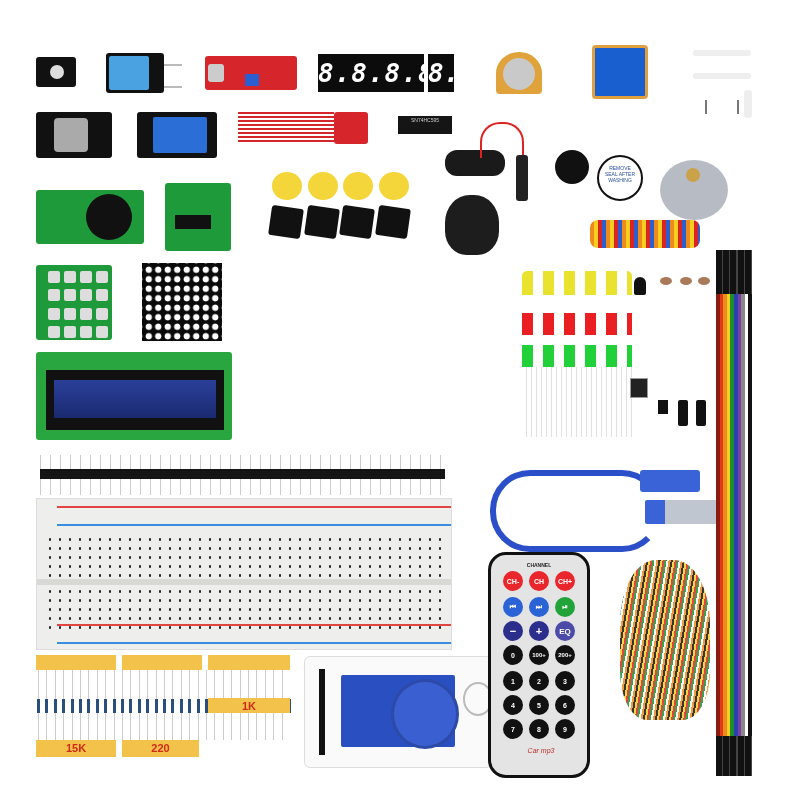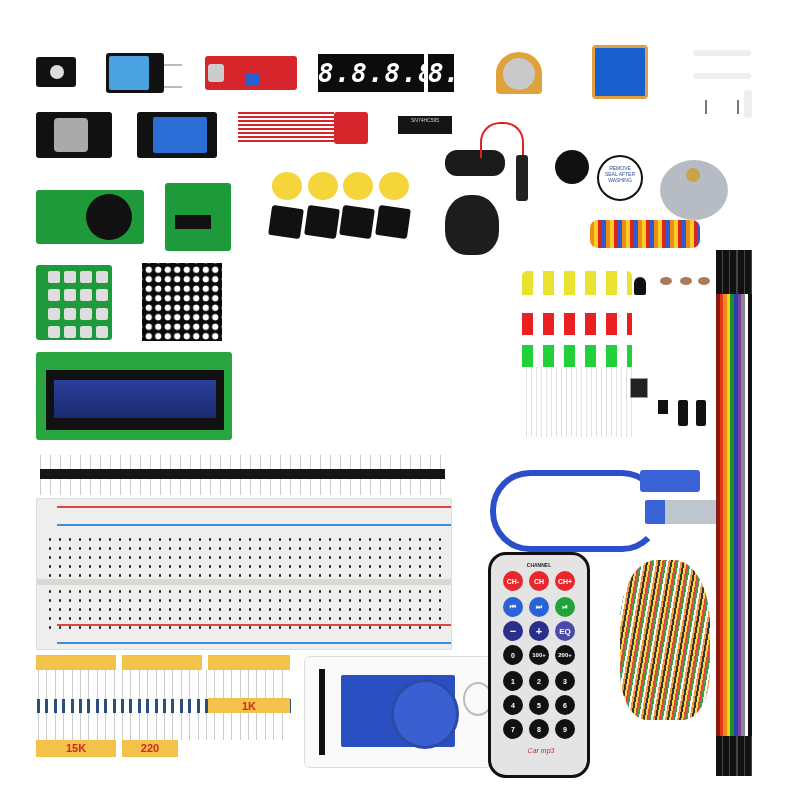--- a/index.html
+++ b/index.html
@@ -114,21 +114,21 @@
   <div class="abs" style="left:20px;top:125px;width:394px;height:2px;background:#e0463f;"></div>
   <div class="abs" style="left:20px;top:143px;width:394px;height:2px;background:#3a8ee0;"></div>
 </div>
 
 <div class="abs label-bar" style="left:36px;top:655px;width:80px;height:15px;"></div>
 <div class="abs label-bar" style="left:122px;top:655px;width:80px;height:15px;"></div>
 <div class="abs label-bar" style="left:208px;top:655px;width:82px;height:15px;"></div>
 <div class="abs" style="left:38px;top:670px;width:252px;height:70px;background:repeating-linear-gradient(90deg,#ccc 0 1px,transparent 1px 8.4px);"></div>
 <div class="abs" style="left:37px;top:699px;width:254px;height:14px;background:repeating-linear-gradient(90deg,#2a4f7d 0 3px,transparent 3px 8.4px);"></div>
 <div class="abs label-bar" style="left:36px;top:740px;width:80px;height:17px;line-height:17px;">15K</div>
-<div class="abs label-bar" style="left:122px;top:740px;width:56px;height:17px;line-height:17px;">220</div>
+<div class="abs label-bar" style="left:122px;top:740px;width:77px;height:17px;line-height:17px;">220</div>
 <div class="abs label-bar" style="left:208px;top:698px;width:82px;height:15px;line-height:17px;">1K</div>
 
 <div class="abs" style="left:304px;top:656px;width:186px;height:110px;background:#fafafa;border:1px solid #ddd;border-radius:6px;">
   <div class="abs" style="left:36px;top:18px;width:114px;height:72px;background:#2a4fc0;border-radius:2px;"></div>
   <div class="abs" style="left:86px;top:22px;width:62px;height:64px;border-radius:50%;background:#3a5fd0;border:3px solid #2c4aa8;"></div>
   <div class="abs" style="left:14px;top:12px;width:6px;height:86px;background:#111;"></div>
 </div>
 <div class="abs" style="left:463px;top:682px;width:26px;height:30px;border:2px solid #bbb;border-radius:50%;"></div>
 
 <div class="abs" style="left:522px;top:271px;width:110px;height:24px;background:repeating-linear-gradient(90deg,#e9e330 0 11px,transparent 11px 21px);border-radius:5px 5px 0 0;"></div>

